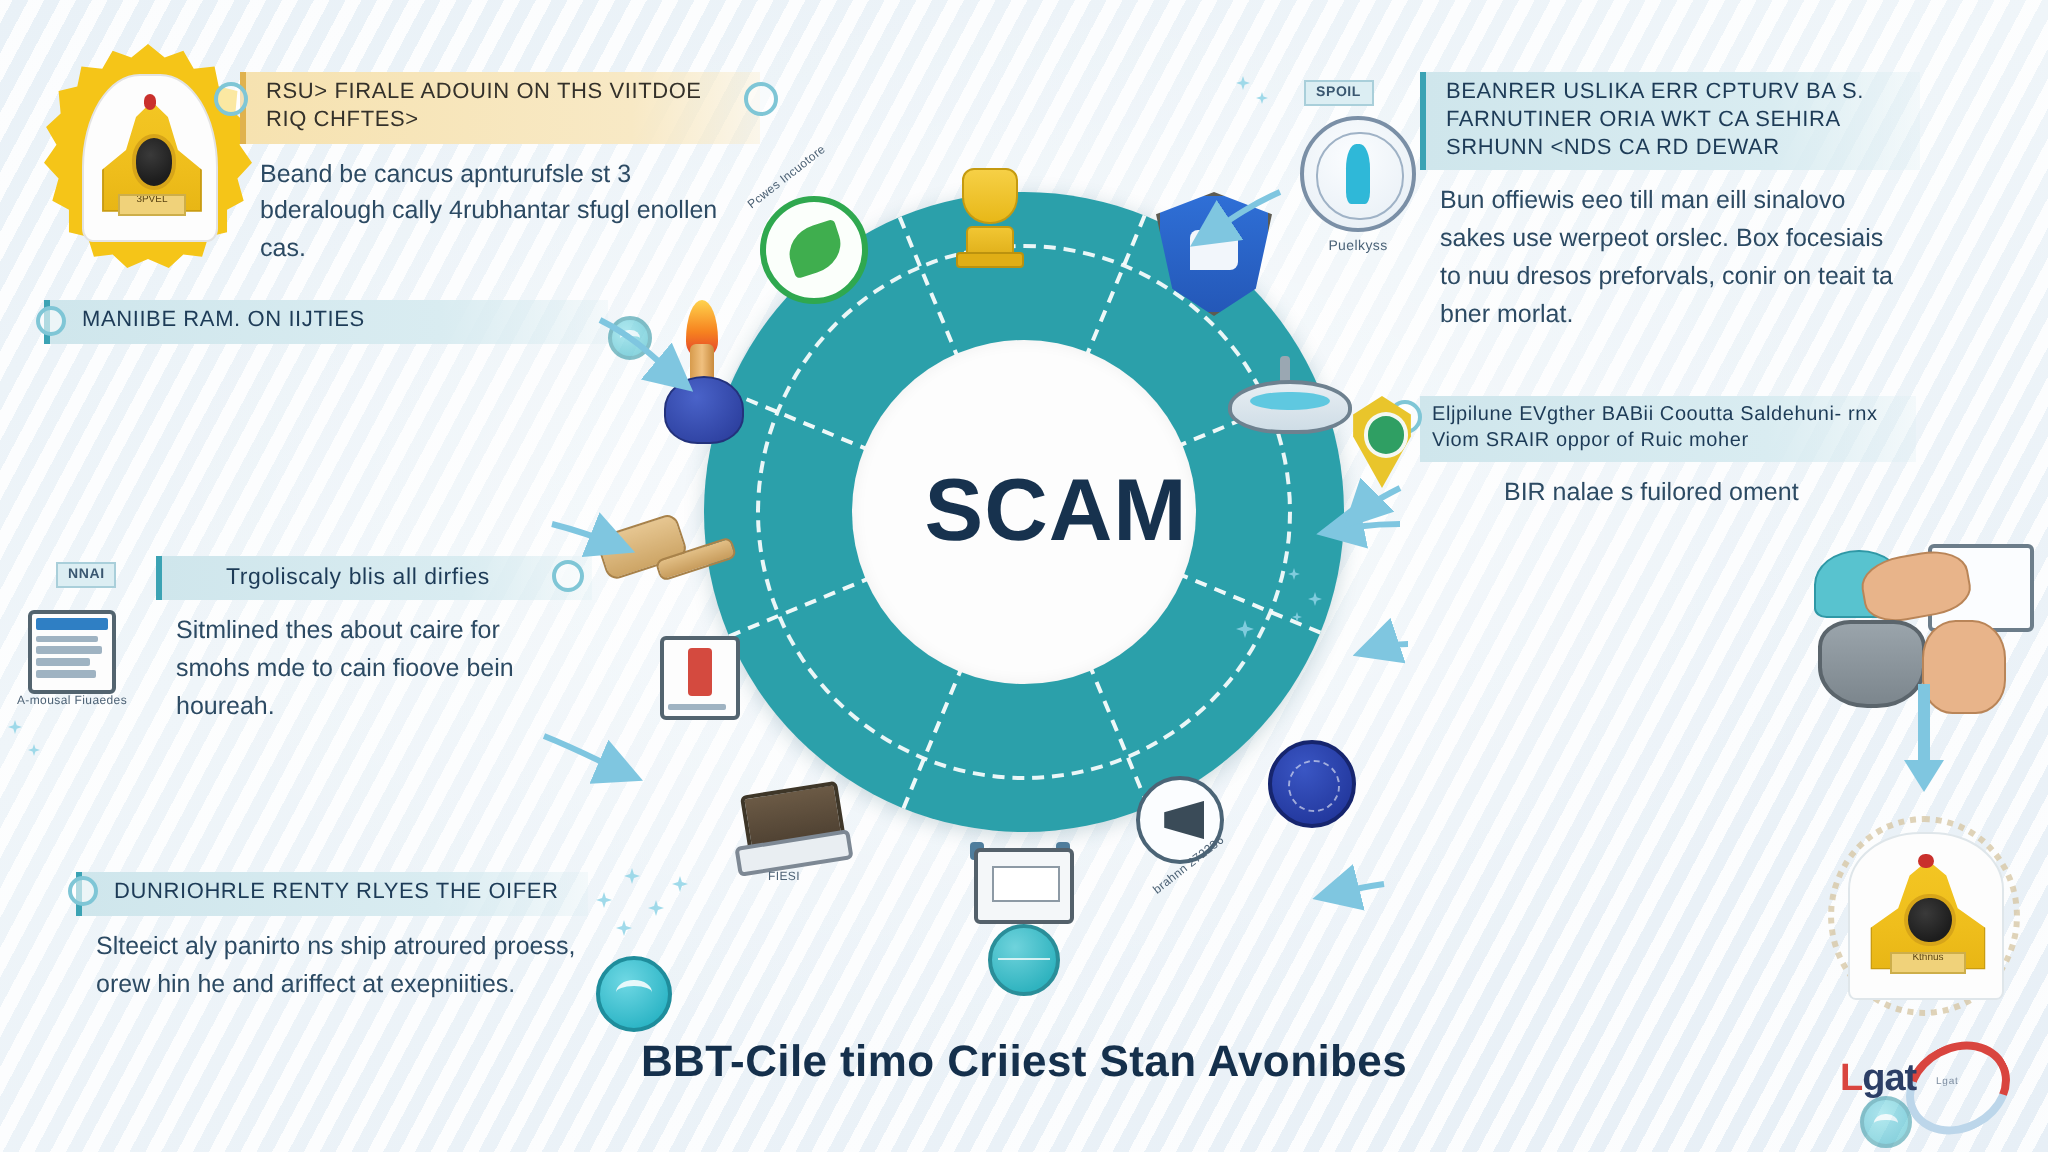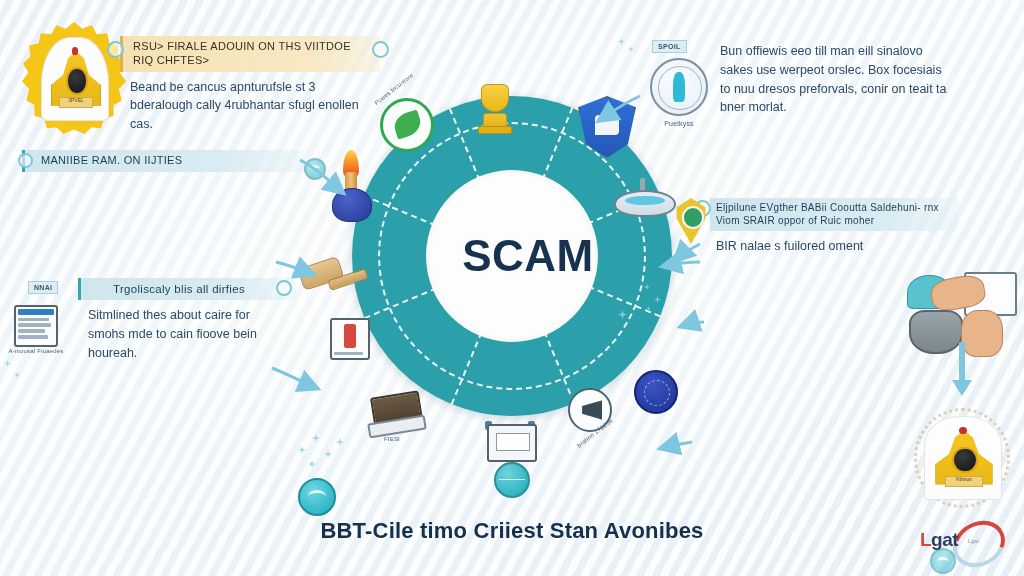--- a/index.html
+++ b/index.html
@@ -683,36 +683,42 @@
     <div class="doc-titlebar"></div>
     <div class="doc-bar" style="top:30%; width:70%;"></div>
     <div class="doc-bar" style="top:44%; width:74%;"></div>
     <div class="doc-bar" style="top:58%; width:60%;"></div>
     <div class="doc-bar" style="top:72%; width:68%;"></div>
   </div>
   <div class="emblem" style="left:8px; top:348px; width:56px; height:16px;">
     <div class="icon-caption">A-mousal Fiuaedes</div>
   </div>
 
+  <div class="card" style="left:38px; top:436px; width:256px;">
+    <div class="bullet-ring" style="left:-4px; top:2px; width:11px; height:11px;"></div>
+    <div class="card-head head-teal" style="padding-left:16px;">DUNRIOHRLE RENTY RLYES THE OIFER</div>
+    <div class="card-body">Slteeict aly panirto ns ship atroured proess, orew hin he and ariffect at exepniities.</div>
+  </div>
 
   <div class="chip-label" style="left:652px; top:40px;">SPOIL</div>
   <div class="card" style="left:710px; top:36px; width:250px;">
+    <div class="card-head head-teal">BEANRER USLIKA ERR CPTURV BA S. FARNUTINER ORIA WKT CA SEHIRA SRHUNN &lt;NDS CA RD DEWAR</div>
     <div class="card-body">Bun offiewis eeo till man eill sinalovo sakes use werpeot orslec. Box focesiais to nuu dresos preforvals, conir on teait ta bner morlat.</div>
   </div>
 
   <div class="seal" style="left:650px; top:58px; width:54px; height:54px;">
     <div class="seal-ring2"></div>
     <div class="seal-figure"></div>
     <div class="seal-caption">Puelkyss</div>
   </div>
 
   <div class="card" style="left:710px; top:198px; width:248px;">
     <div class="bullet-ring" style="left:-16px; top:2px;"></div>
     <div class="card-head head-teal" style="text-transform:none; font-size:10px; border-left:none; padding-left:6px;">Eljpilune EVgther BABii Cooutta Saldehuni- rnx Viom SRAIR oppor of Ruic moher</div>
-    <div class="card-body" style="padding-left:6px;">BIR nalae s fuilored oment</div>
+    <div class="card-body" style="padding-left:6px;margin-left:36px;">BIR nalae s fuilored oment</div>
   </div>
 
 
 
   <div class="emblem" style="left:472px; top:84px; width:44px; height:50px;">
     <div class="trophy-cup"></div>
     <div class="trophy-base"></div>
     <div class="trophy-foot"></div>
   </div>
 

